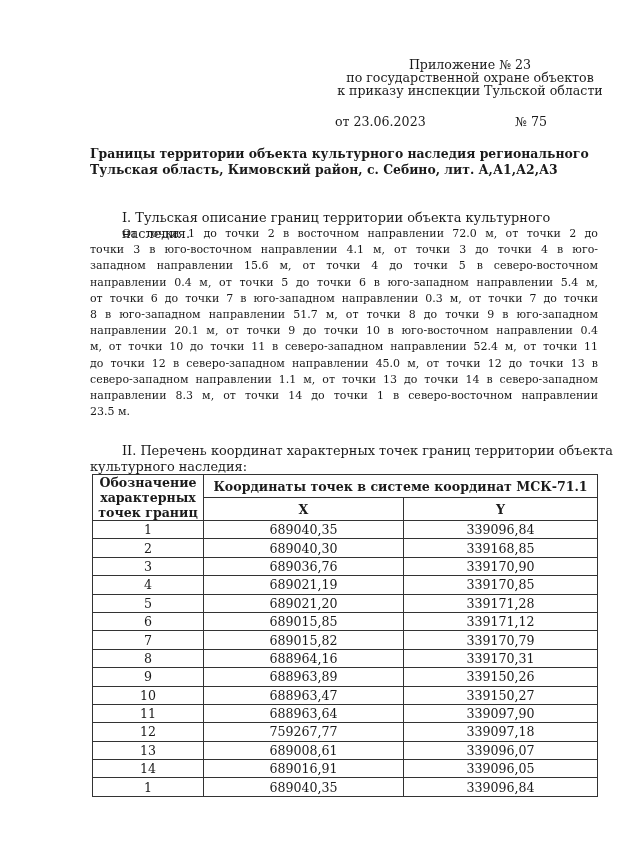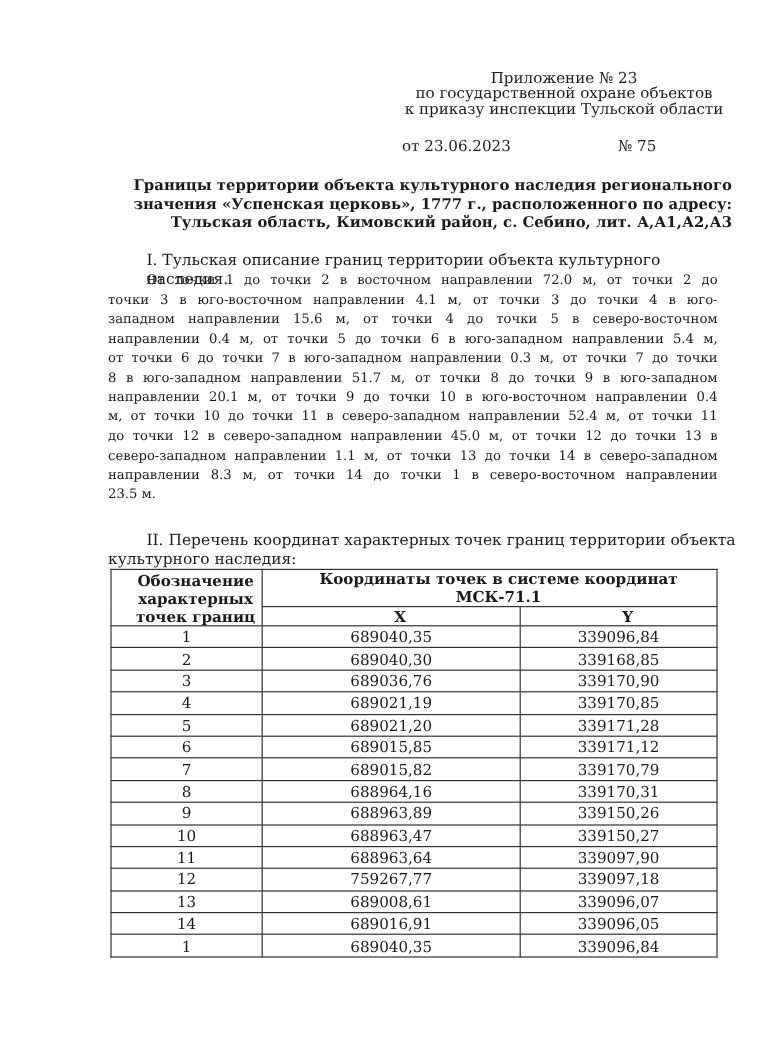--- a/index.html
+++ b/index.html
@@ -7,38 +7,38 @@
          font-family: "DejaVu Serif", "Liberation Serif", serif; color: #1a1a1a; }
   .page { position: absolute; left: 0; top: 0; width: 640px; height: 868px; }
 
   .appendix { position: absolute; left: 320px; top: 58px; width: 300px; text-align: center;
               font-size: 12.6px; line-height: 13px; }
   .appendix .line { display: block; }
   .order-line { position: absolute; left: 335px; top: 114px; width: 230px; font-size: 12.6px; }
   .order-line .date { position: absolute; left: 0; }
   .order-line .num { position: absolute; left: 180px; }
 
-  .title { position: absolute; left: 90px; top: 146px; width: 520px; text-align: right;
+  .title { position: absolute; left: 90px; top: 146px; width: 520px; text-align: left;
            font-weight: bold; font-size: 12.4px; line-height: 15.5px; }
   .title .line { display: block; }
 
   .section1-head { position: absolute; left: 122px; top: 210px; width: 480px; font-size: 12.9px; line-height: 16px; }
   .body-text { position: absolute; left: 90px; top: 226px; width: 508px; font-size: 11px; line-height: 16.2px; text-align: justify; }
   .body-text .line { display: block; text-align: justify; text-align-last: justify; white-space: nowrap; }
   .body-text .line.first { padding-left: 32px; }
   .body-text .line.last { text-align-last: left; }
 
   .section2-head { position: absolute; left: 90px; top: 443px; width: 508px; font-size: 12.9px; line-height: 16px; }
   .section2-head .line { display: block; white-space: nowrap; }
   .section2-head .line.first { padding-left: 32px; text-align-last: justify; text-align: justify; }
 
   table.coords { position: absolute; left: 92px; top: 474px; width: 506px; border-collapse: collapse;
                  font-size: 12.6px; }
   table.coords td, table.coords th { border: 1px solid #333; text-align: center; padding: 0; }
-  table.coords th { font-weight: bold; line-height: 15px; padding-left: 15px; }
+  table.coords th { font-weight: bold; line-height: 15px; }
   table.coords th.col1 { width: 110px; }
   table.coords th.colx { width: 199px; }
   table.coords tr.data td { height: 17.4px; line-height: 17px; }
 </style>
 </head>
 <body>
 
 <div class="page">
 
   <div class="appendix">
@@ -47,21 +47,20 @@
     <span class="line">к приказу инспекции Тульской области</span>
   </div>
 
   <div class="order-line">
     <span class="date">от 23.06.2023</span>
     <span class="num">№ 75</span>
   </div>
 
   <div class="title">
     <span class="line">Границы территории объекта культурного наследия регионального</span>
-    <span class="line">значения «Успенская церковь», 1777 г., расположенного по адресу:</span>
     <span class="line">Тульская область, Кимовский район, с. Себино, лит. А,А1,А2,А3</span>
   </div>
 
   <div class="section1-head">I. Тульская описание границ территории объекта культурного наследия.</div>
 
   <div class="body-text">
     <span class="line first">От точки 1 до точки 2 в восточном направлении 72.0 м, от точки 2 до</span>
     <span class="line">точки 3 в юго-восточном направлении 4.1 м, от точки 3 до точки 4 в юго-</span>
     <span class="line">западном направлении 15.6 м, от точки 4 до точки 5 в северо-восточном</span>
     <span class="line">направлении 0.4 м, от точки 5 до точки 6 в юго-западном направлении 5.4 м,</span>

